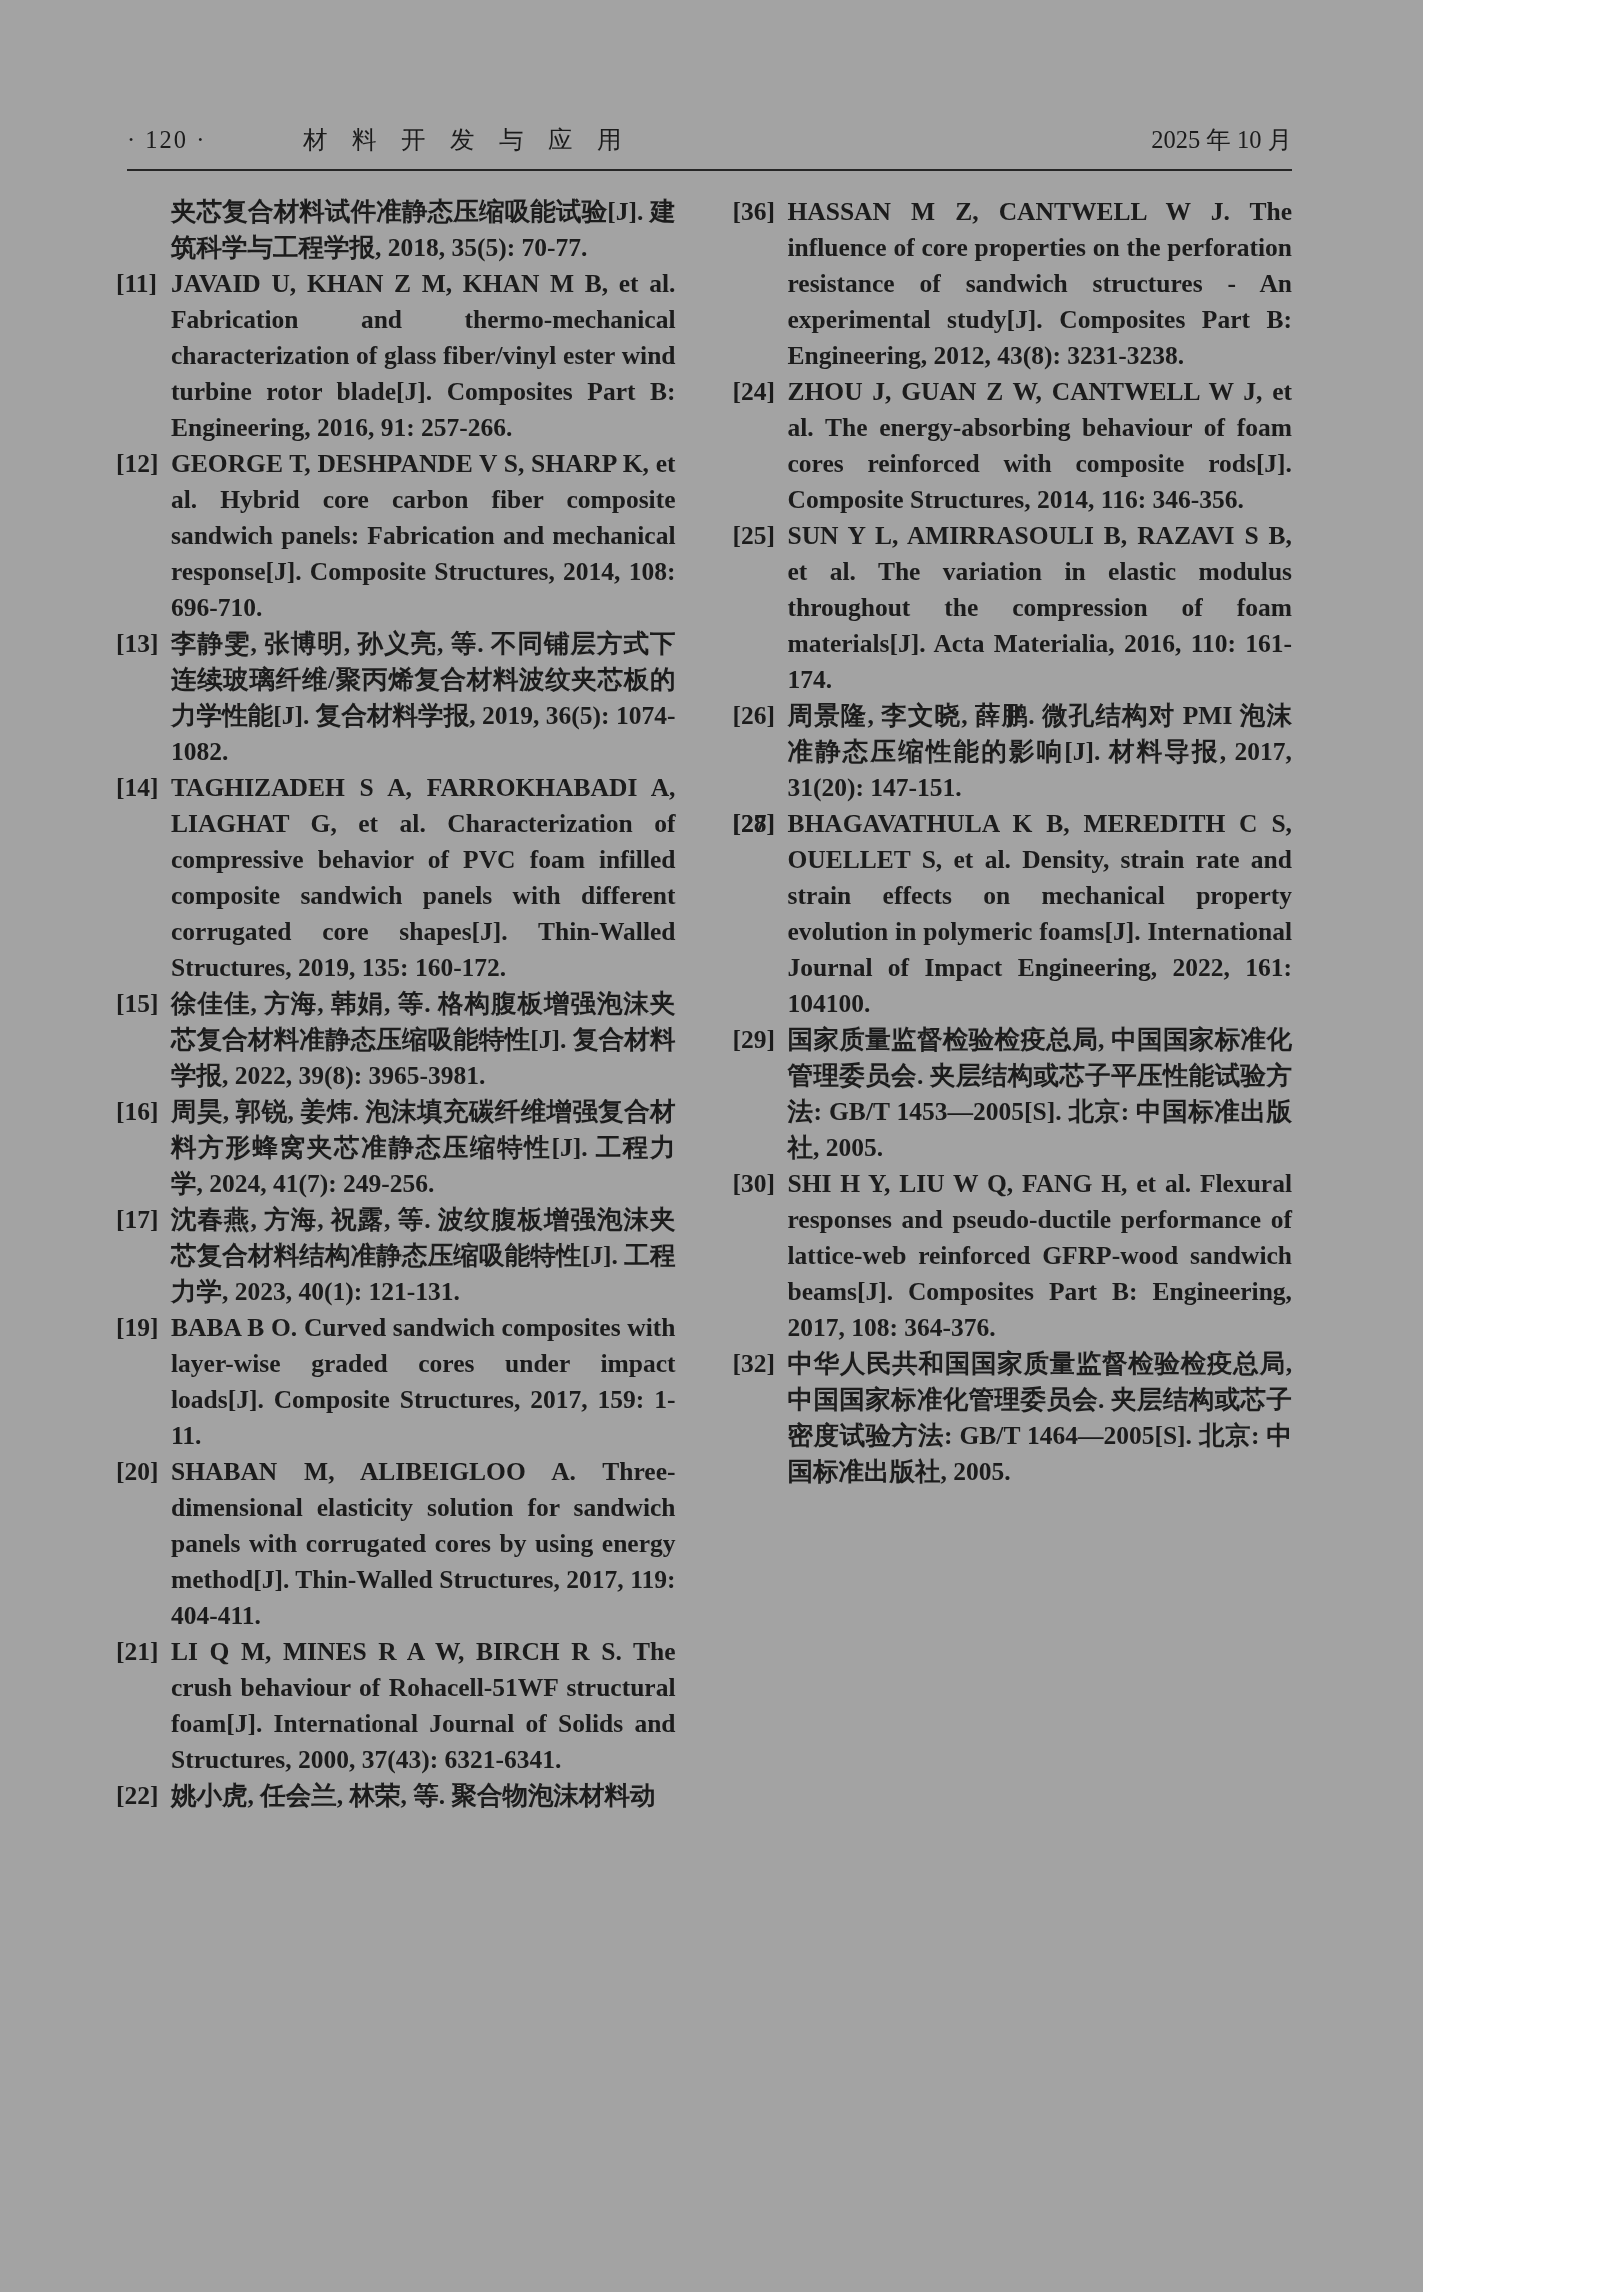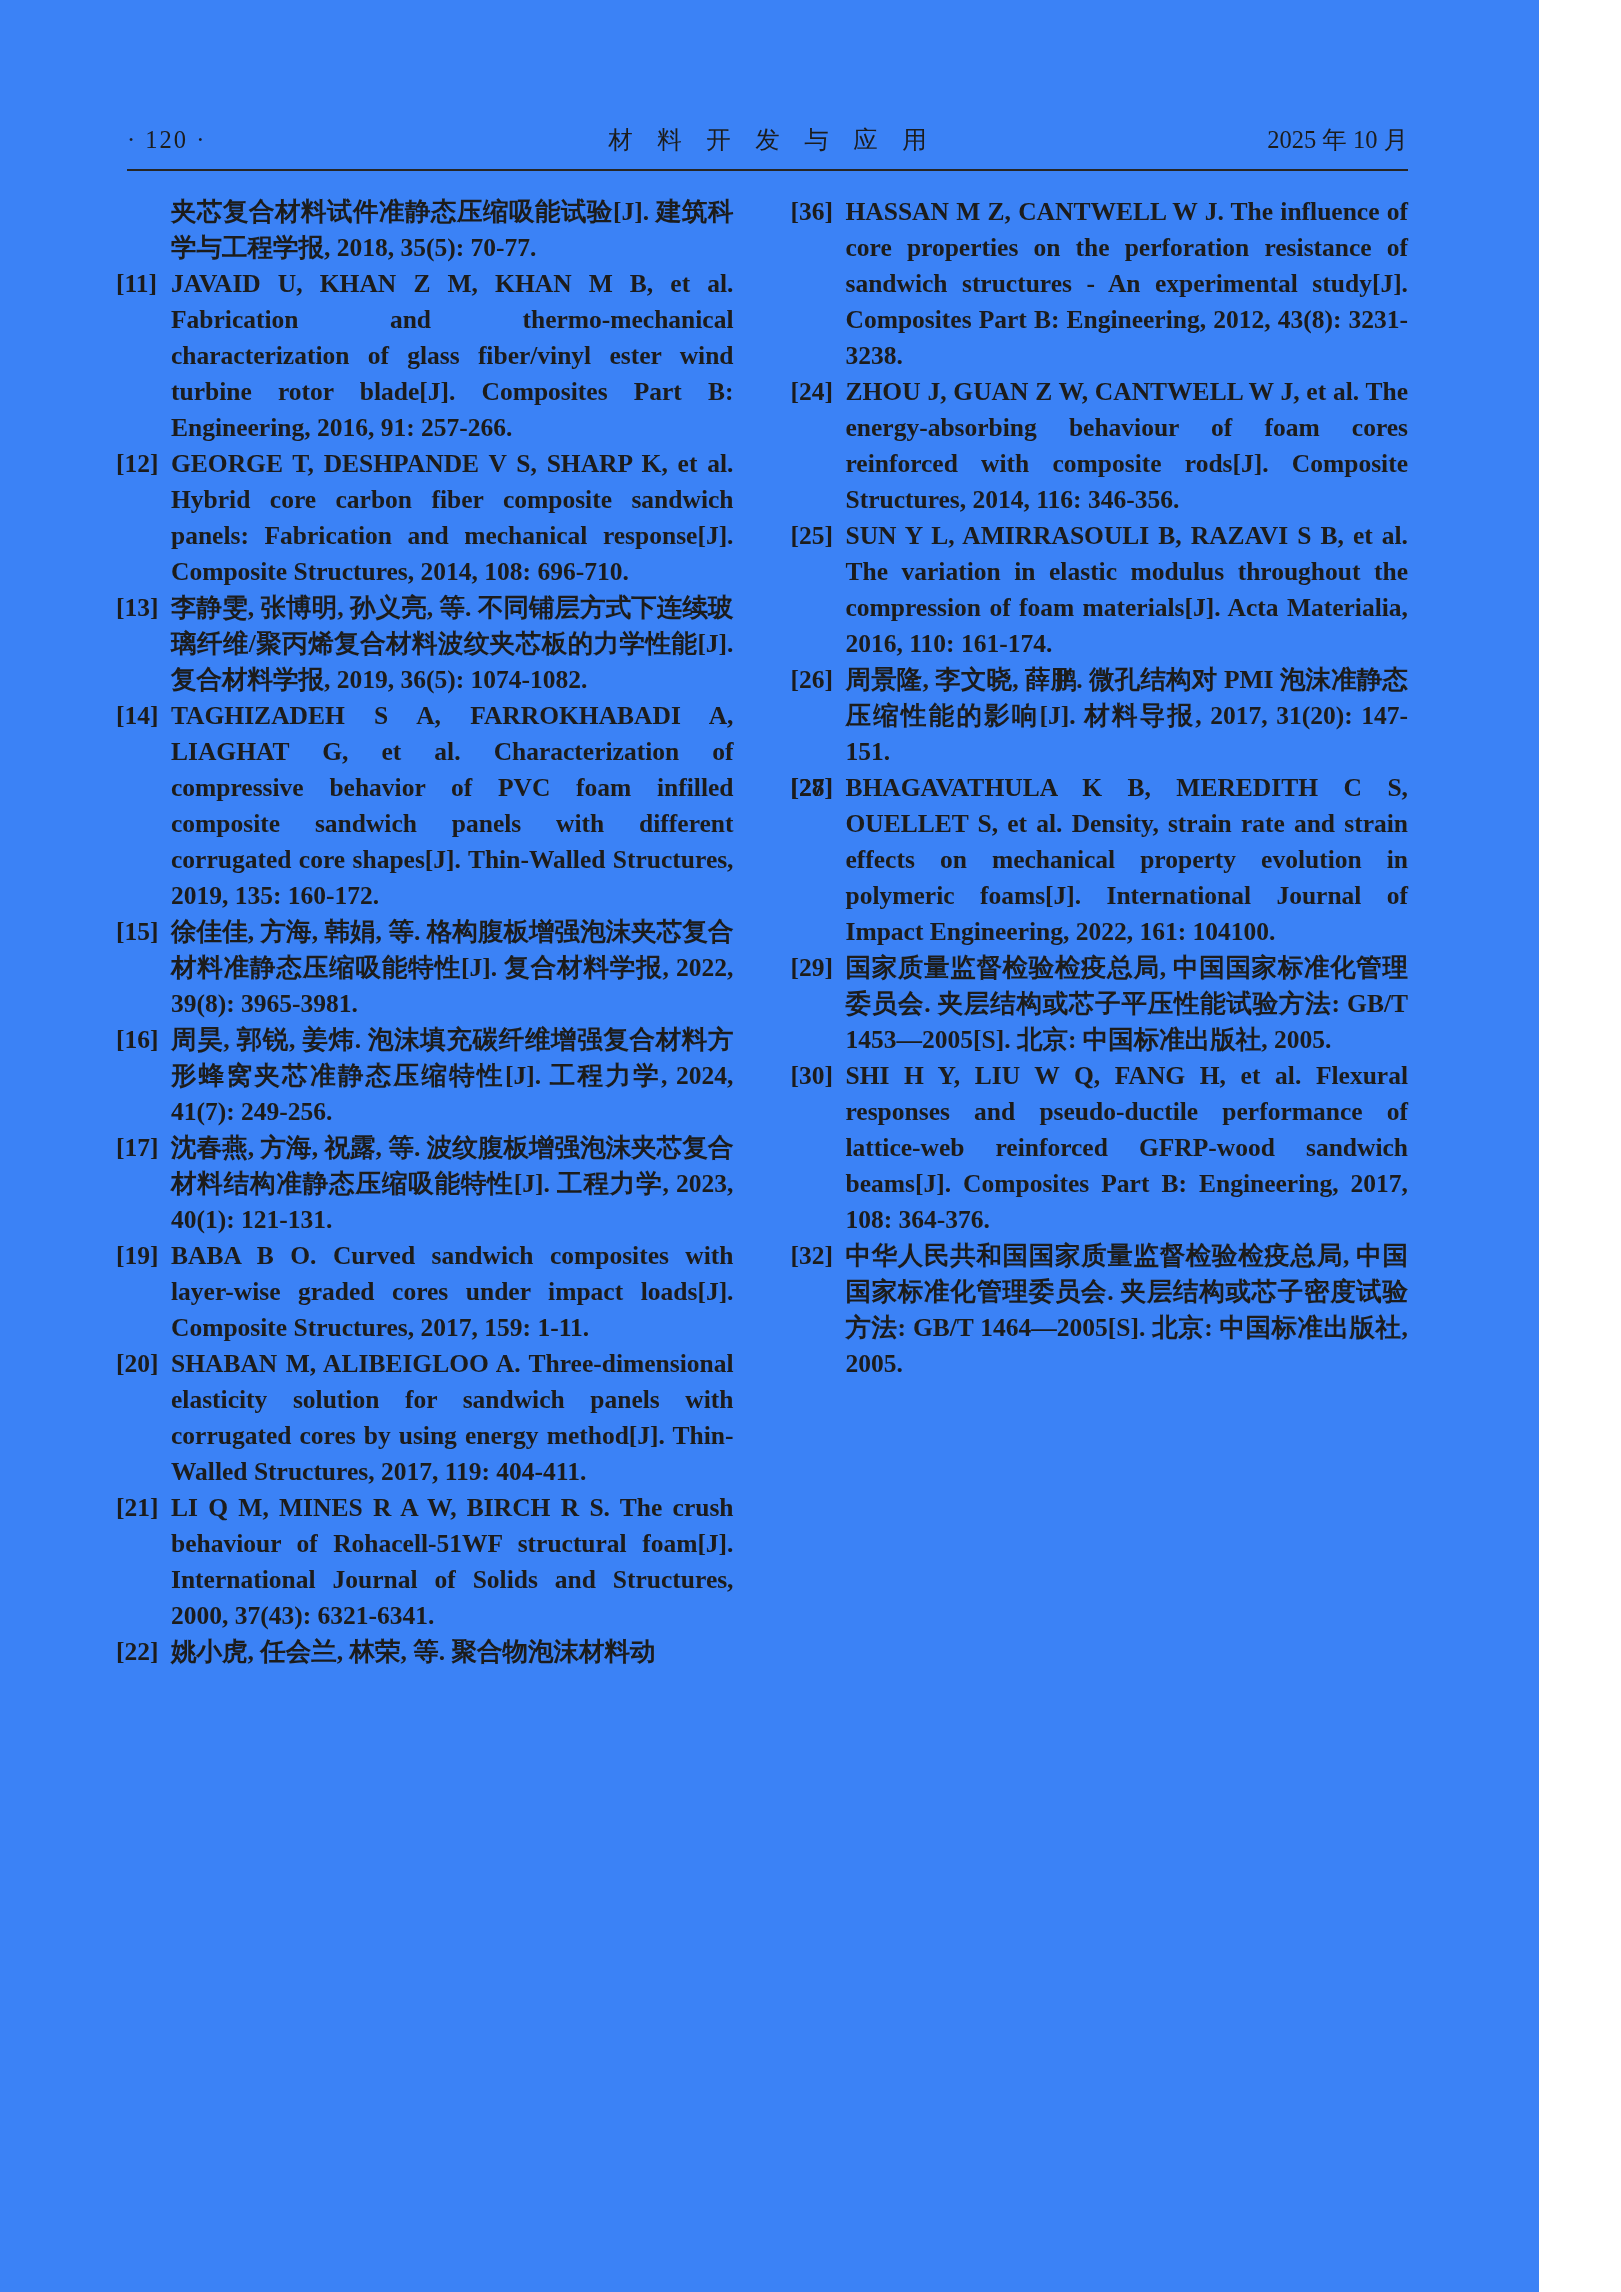--- a/index.html
+++ b/index.html
@@ -2,23 +2,23 @@
 <html><head>
 <meta charset="utf-8">
 <style>
   html, body {
     margin: 0;
     padding: 0;
     background: #ffffff;
   }
   .page {
     position: relative;
-    width: 1539px;
+    width: 1423px;
     height: 2293px;
-    background: #3b82f6;
+    background: #a3a3a3;
     font-family: "Liberation Serif", "DejaVu Serif", serif;
     color: #1c1c1c;
     overflow: hidden;
   }
   .page-header {
     position: absolute;
     top: 123px;
     left: 127px;
     right: 131px;
     display: flex;
@@ -27,21 +27,20 @@
     font-size: 24.5px;
   }
   .page-num {
     min-width: 176px;
     text-align: left;
     letter-spacing: 2px;
   }
   .journal-title {
     letter-spacing: 1em;
     margin-right: -1em;
-    text-align: center;
     flex: 1;
   }
   .issue-date {
     min-width: 176px;
     text-align: right;
   }
   .header-rule {
     position: absolute;
     top: 169px;
     left: 127px;

